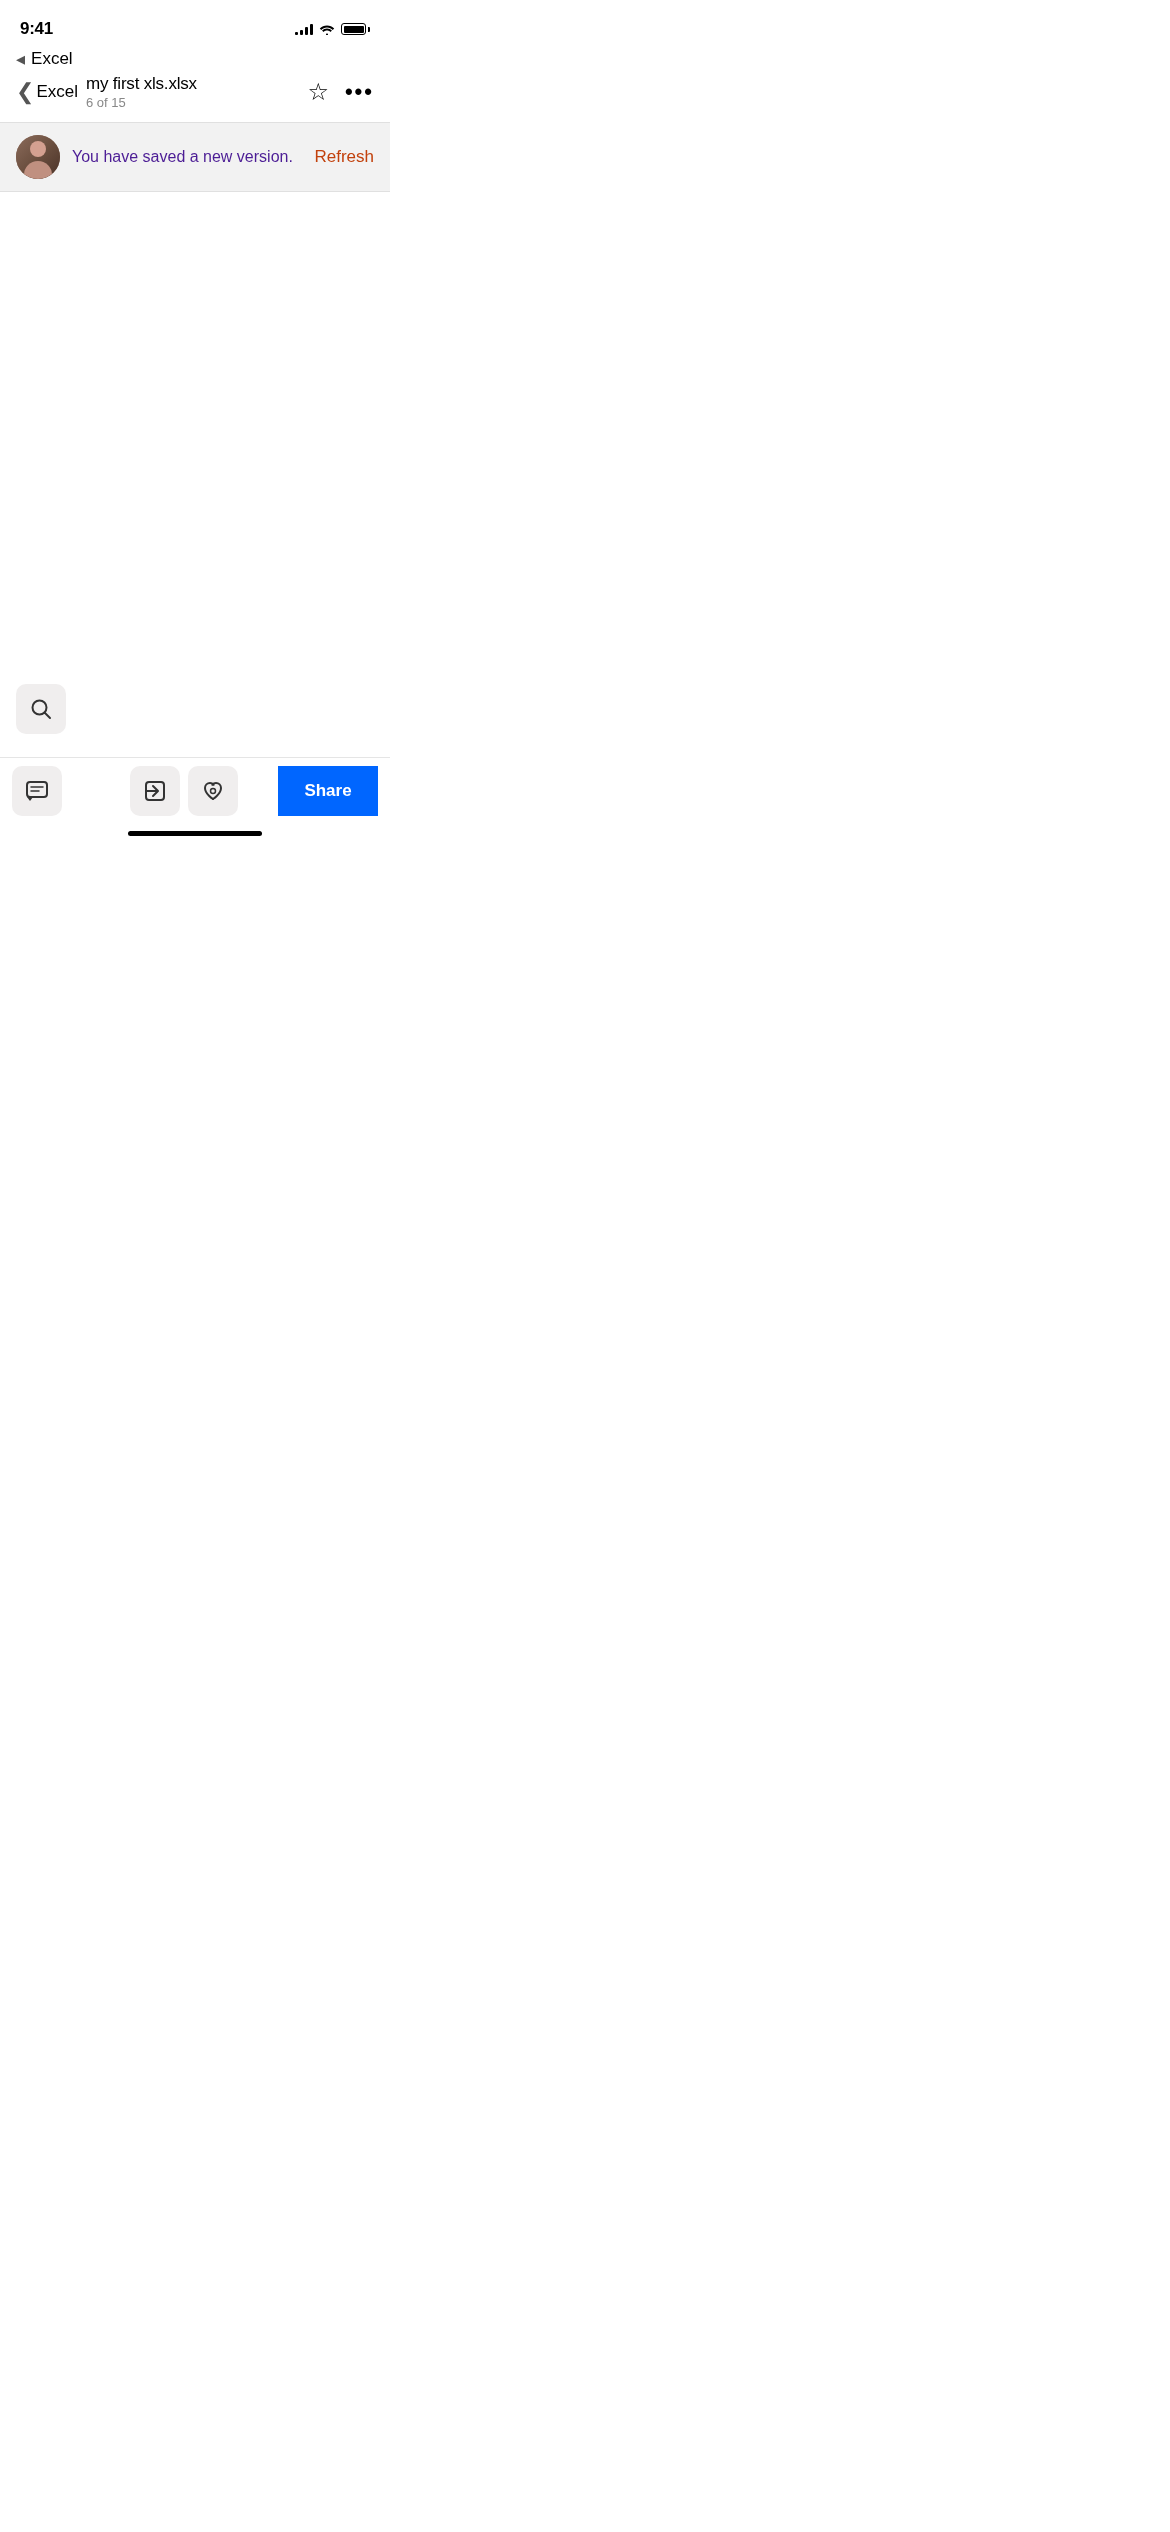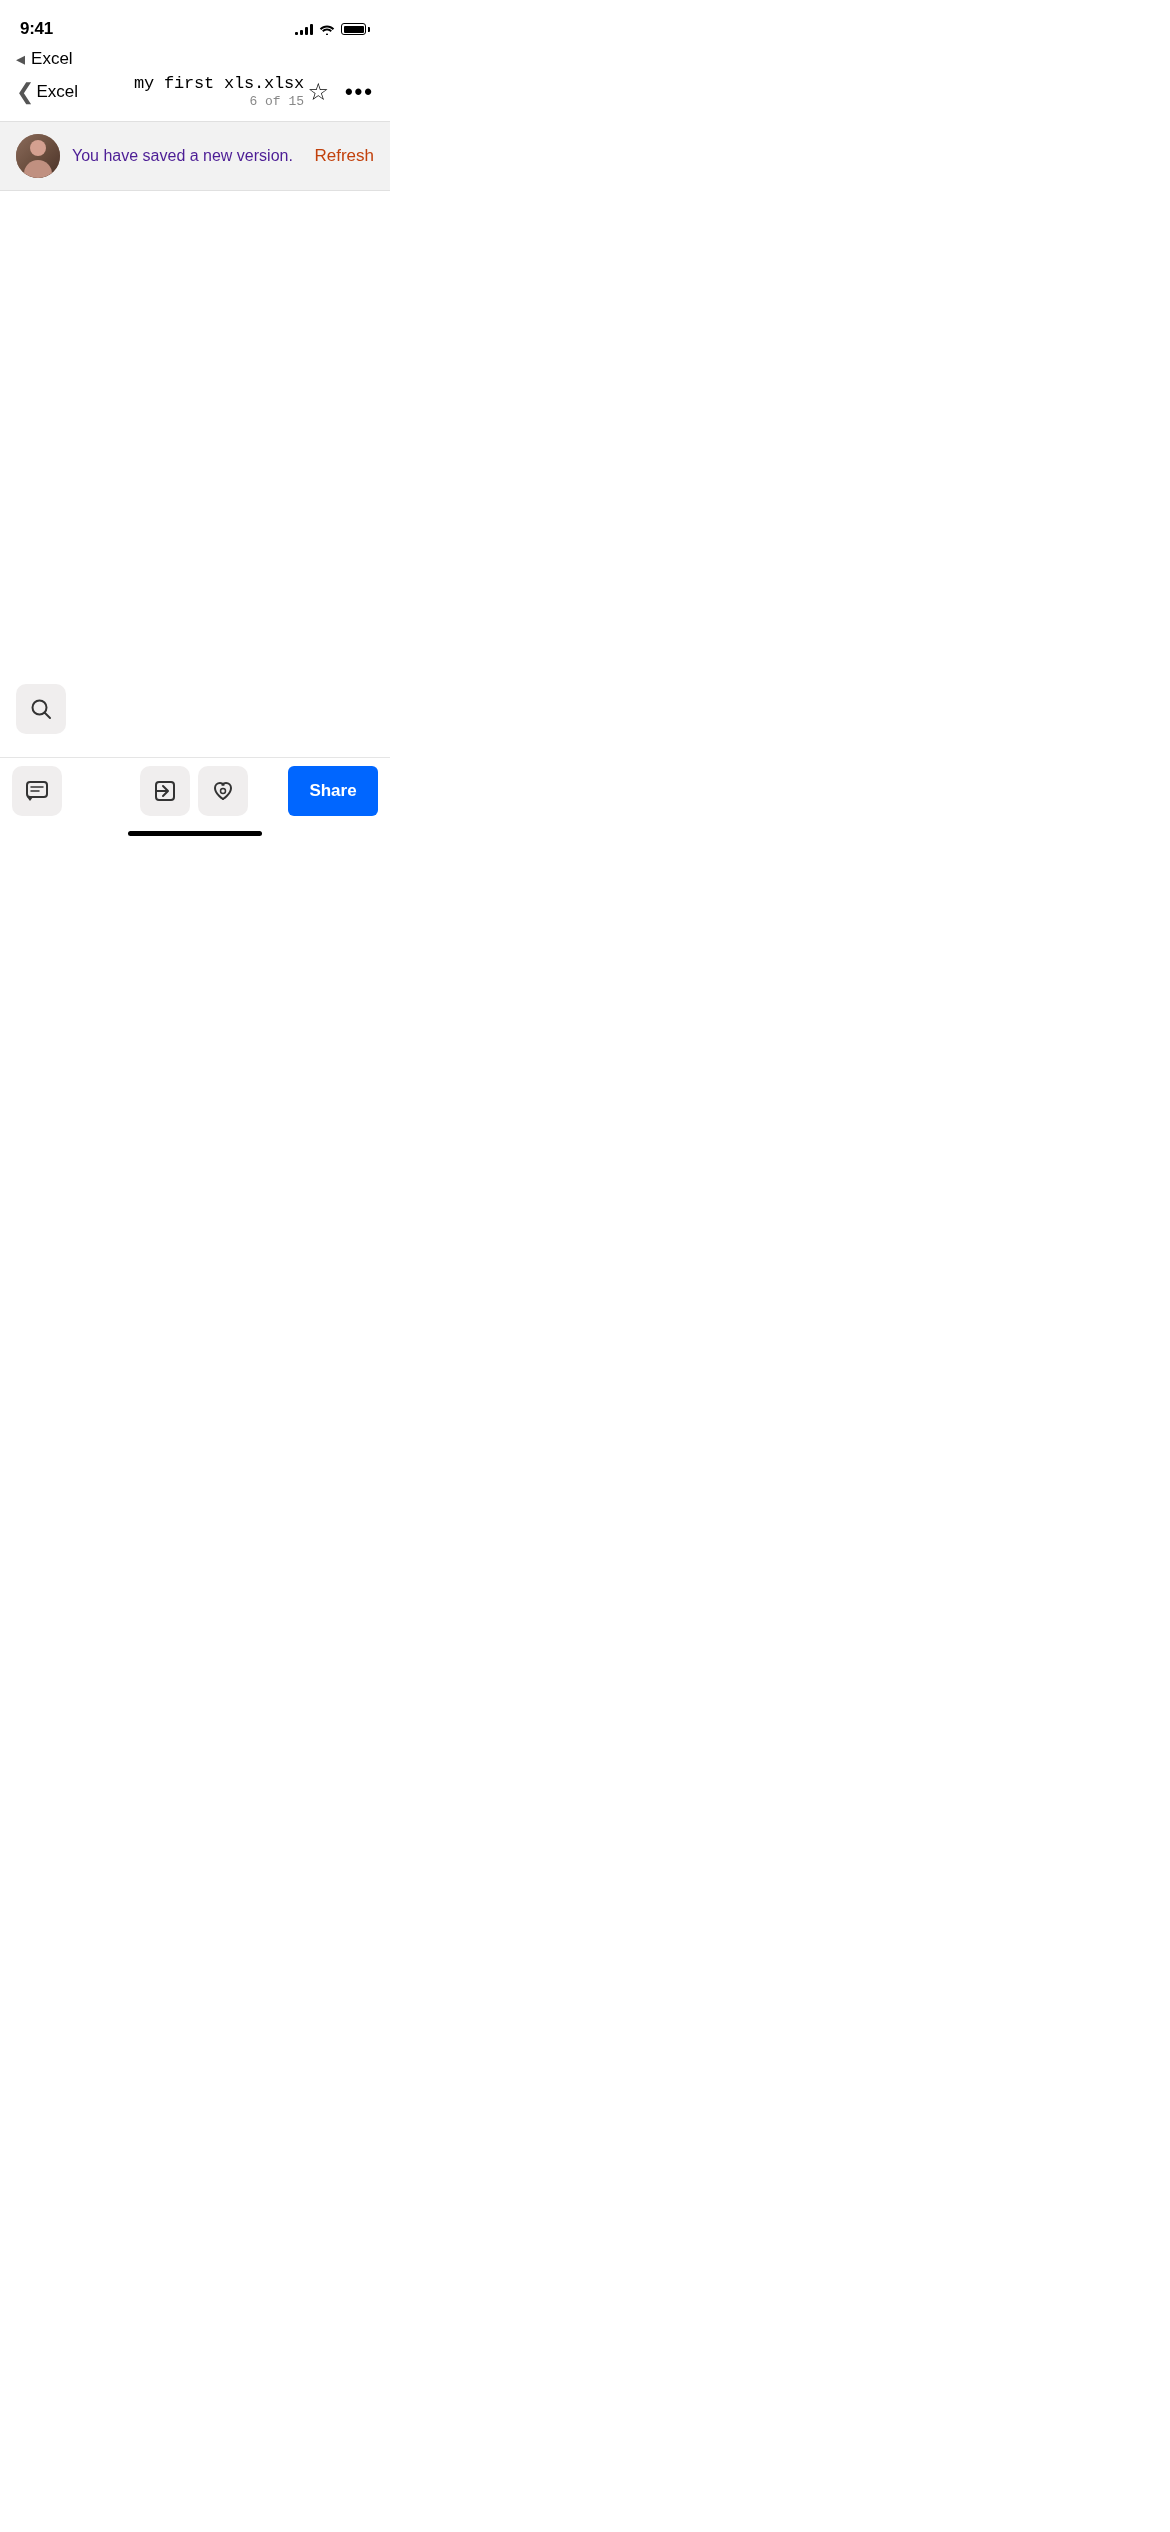--- a/index.html
+++ b/index.html
@@ -139,23 +139,22 @@
       color: #555;
       font-weight: 300;
     }
 
     .header-back-text {
       font-size: 17px;
       color: #000;
     }
 
     .header-center {
-      text-align: right;
+      text-align: left;
       flex: 1;
-      font-family: Liberation Mono, monospace;
     }
 
     .header-title {
       font-size: 17px;
       font-weight: 400;
       color: #000;
       letter-spacing: -0.2px;
     }
 
     .header-subtitle {
@@ -320,24 +319,24 @@
       cursor: pointer;
       border: none;
       flex-shrink: 0;
     }
 
     .toolbar-spacer {
       flex: 1;
     }
 
     .share-btn {
-      width: 90px;
+      width: 100px;
       height: 50px;
       background: #0066FF;
-      border-radius: 6px;
+      border-radius: 0;
       display: flex;
       align-items: center;
       justify-content: center;
       cursor: pointer;
       border: none;
       flex-shrink: 0;
       margin-left: 32px;
     }
 
     .share-btn-label {

